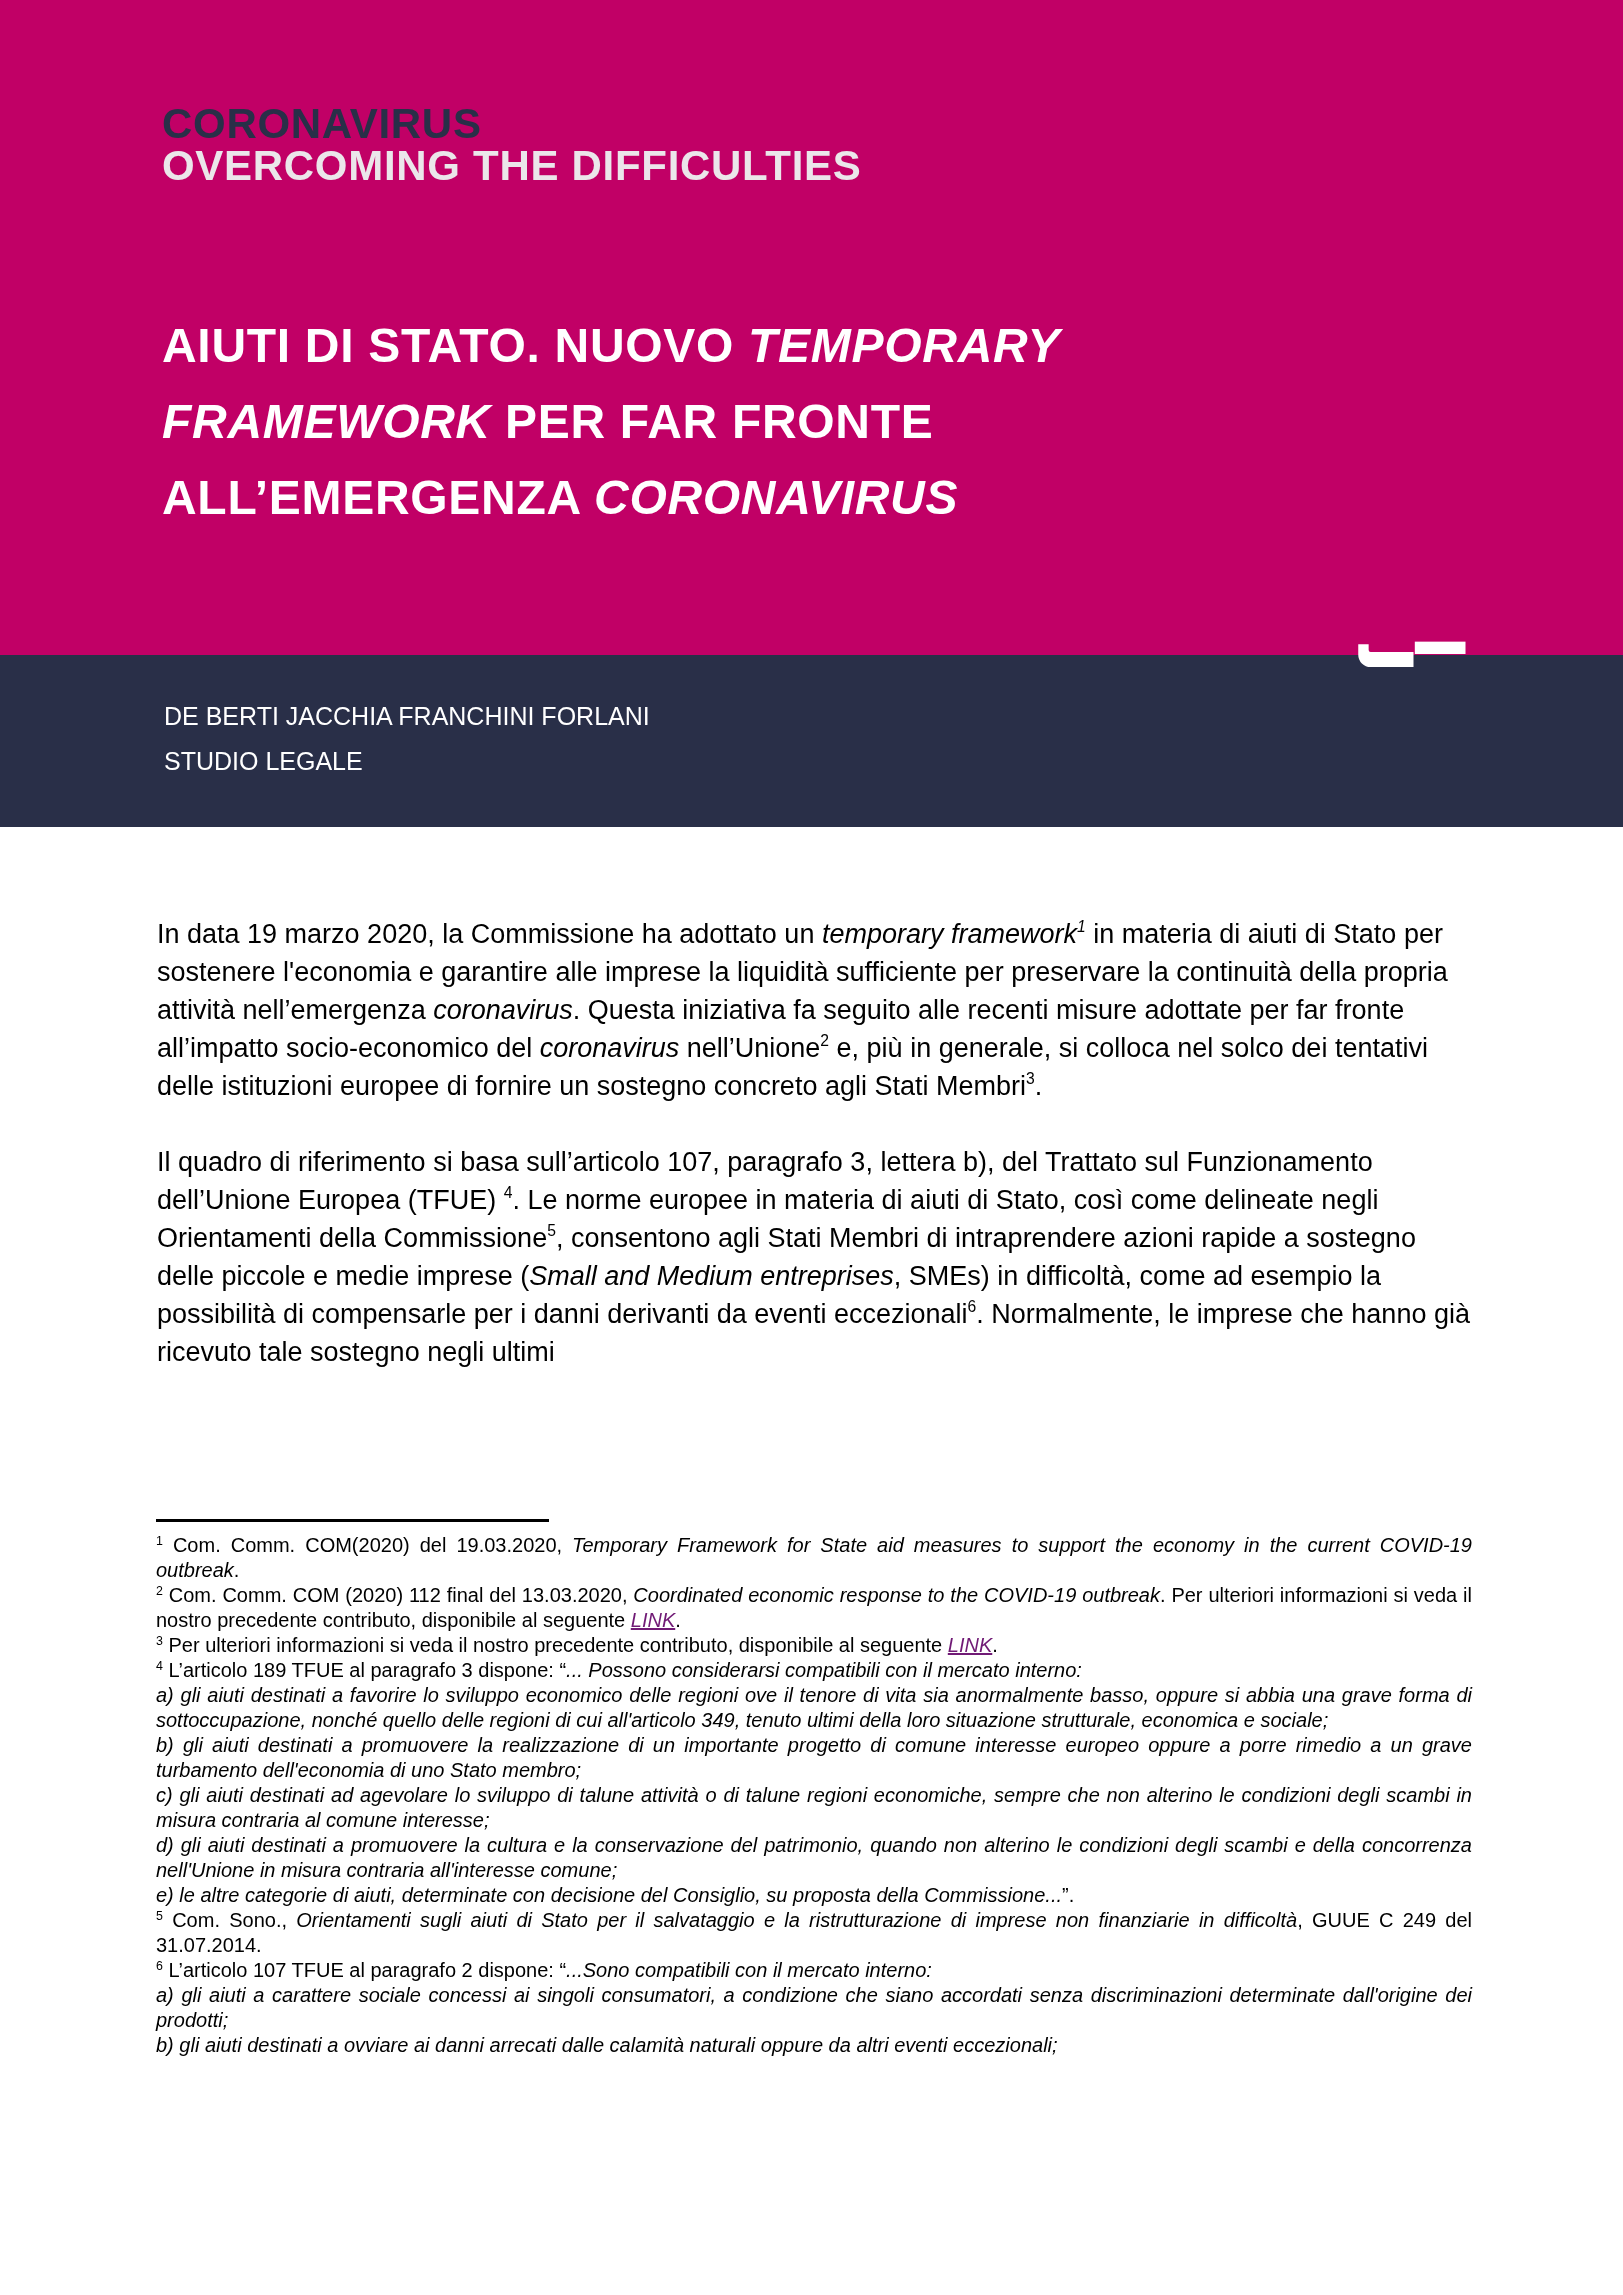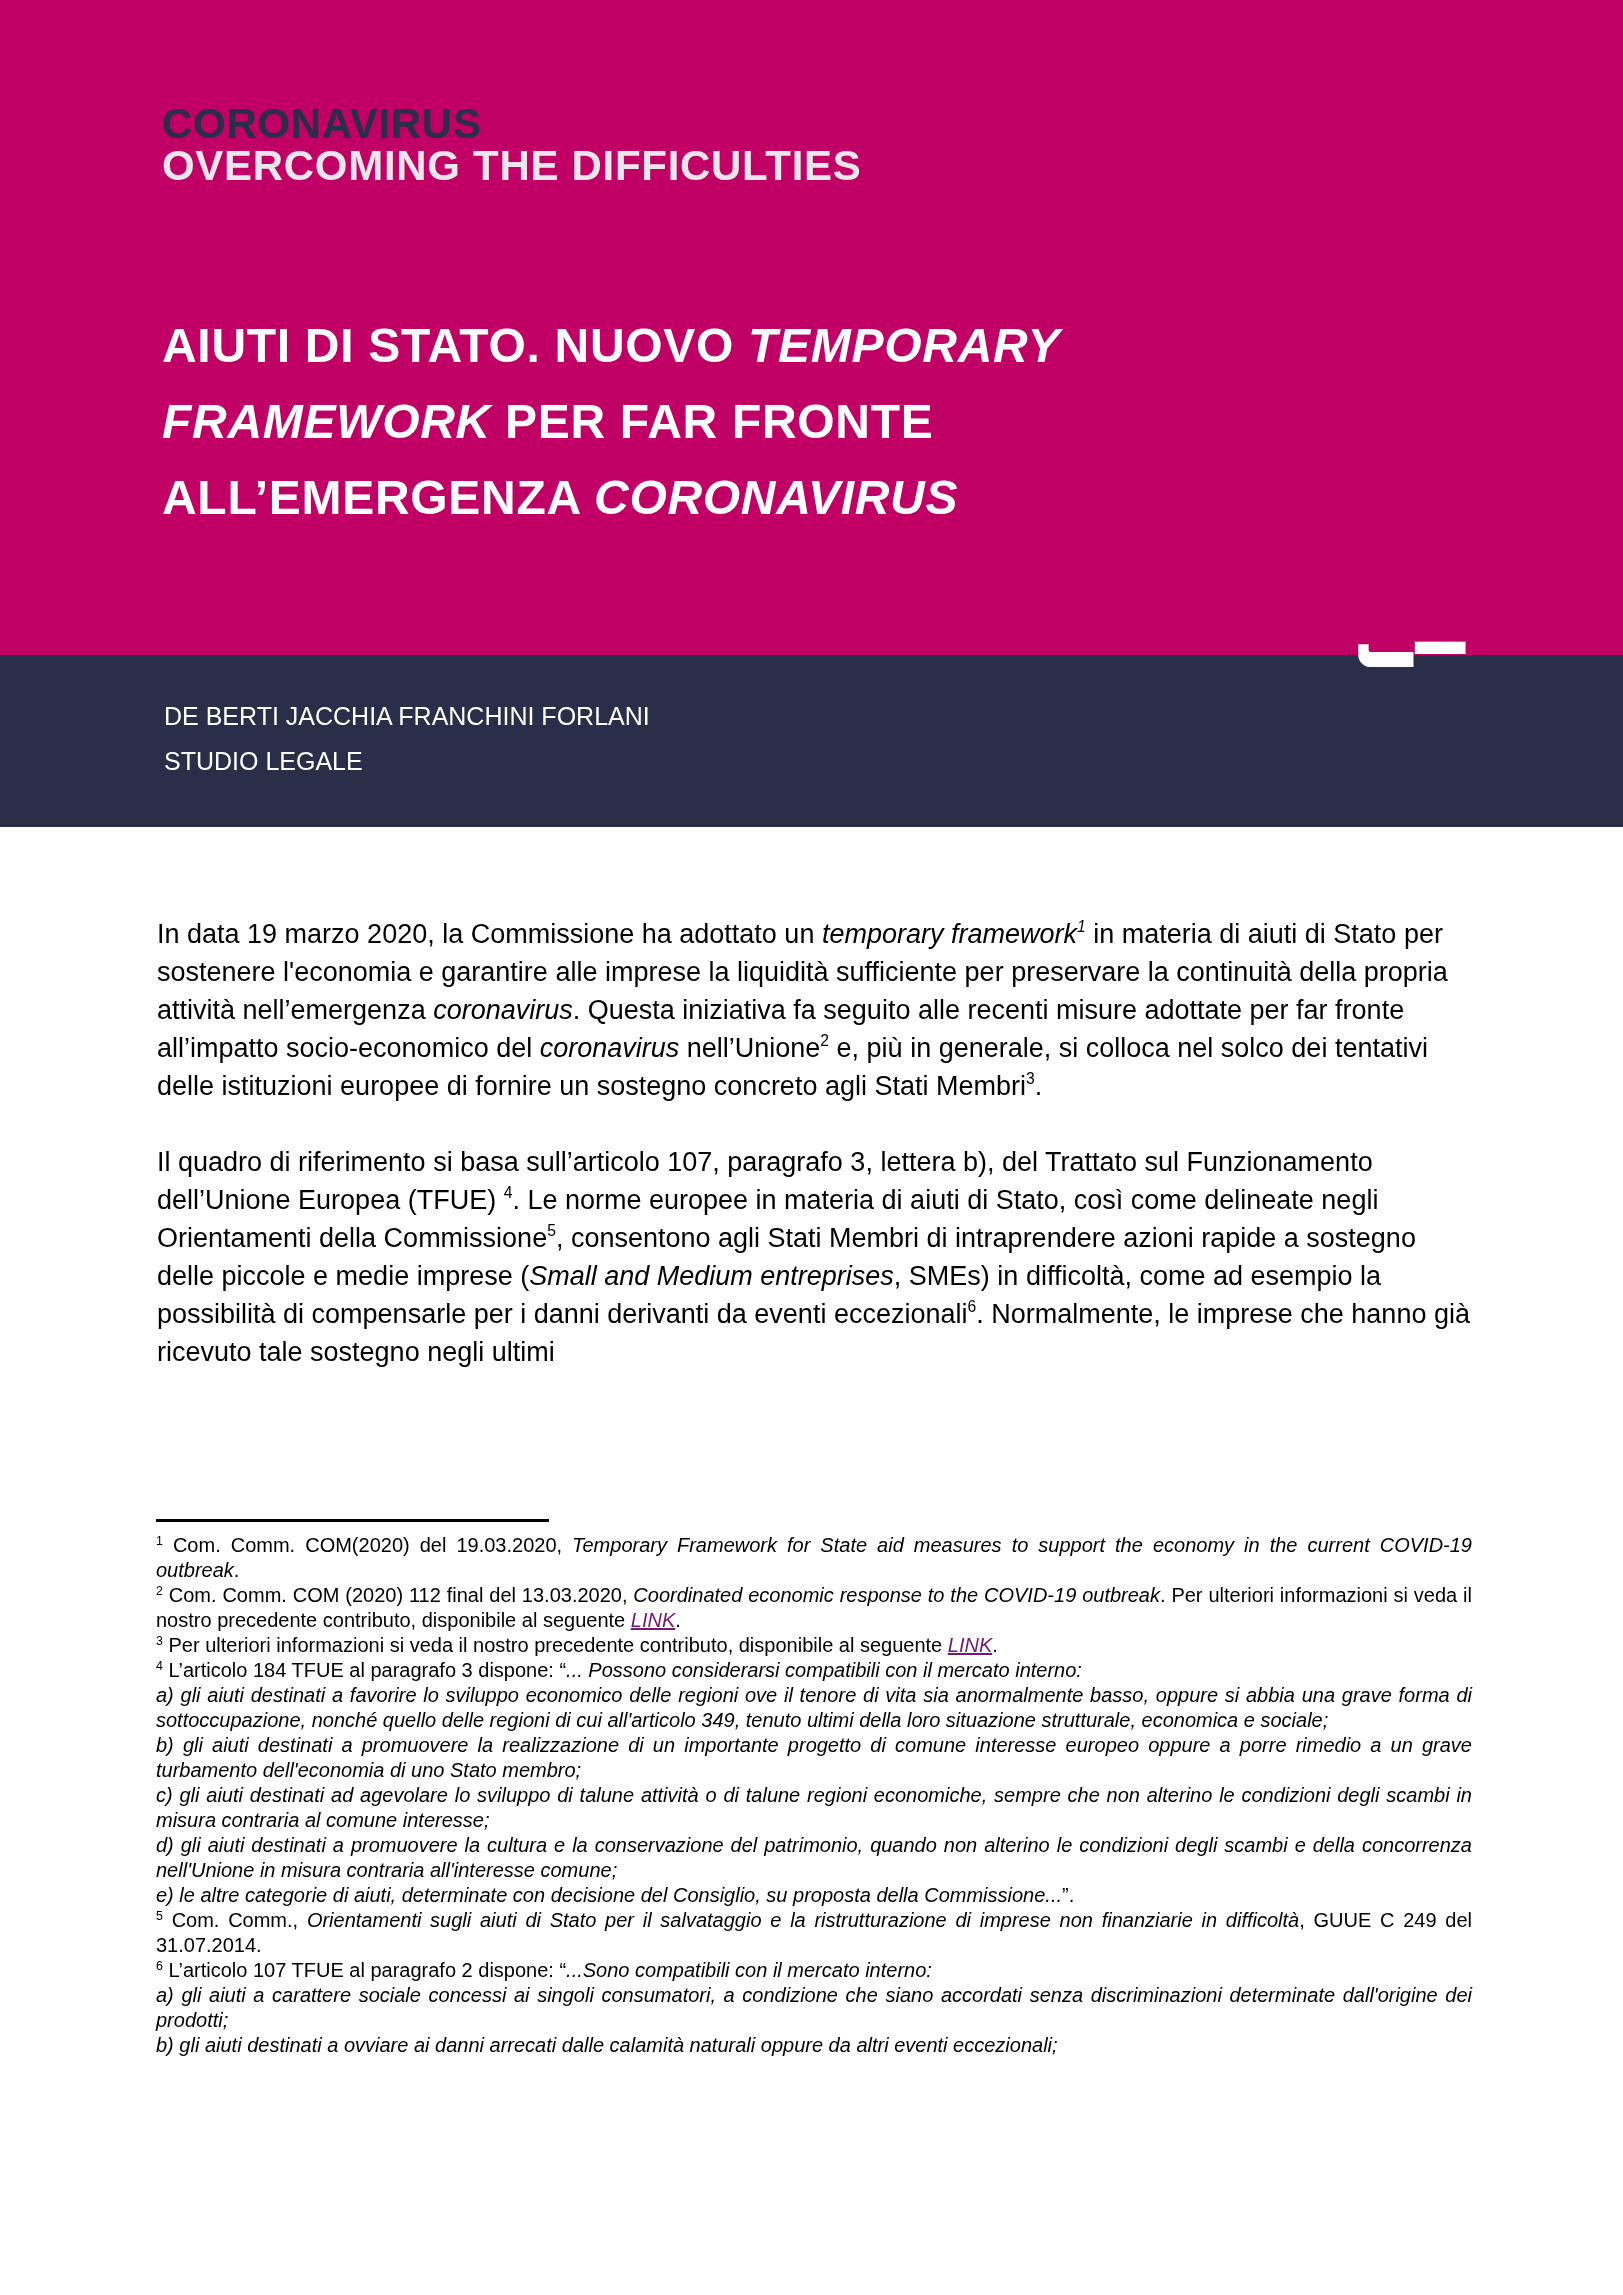--- a/index.html
+++ b/index.html
@@ -89,24 +89,24 @@
   <p><span>In data 19 marzo 2020, la Commissione ha adottato un </span><i>temporary framework</i><sup><i>1</i></sup><span> in materia di aiuti di Stato per sostenere l'economia e garantire alle imprese la liquidità sufficiente per preservare la continuità della propria attività nell’emergenza </span><i>coronavirus</i><span>. Questa iniziativa fa seguito alle recenti misure adottate per far fronte all’impatto socio-economico del </span><i>coronavirus</i><span> nell’Unione</span><sup>2</sup><span> e, più in generale, si colloca nel solco dei tentativi delle istituzioni europee di fornire un sostegno concreto agli Stati Membri</span><sup>3</sup><span>.</span></p>
   <p><span>Il quadro di riferimento si basa sull’articolo 107, paragrafo 3, lettera b), del Trattato sul Funzionamento dell’Unione Europea (TFUE) </span><sup>4</sup><span>. Le norme europee in materia di aiuti di Stato, così come delineate negli Orientamenti della Commissione</span><sup>5</sup><span>, consentono agli Stati Membri di intraprendere azioni rapide a sostegno delle piccole e medie imprese (</span><i>Small and Medium entreprises</i><span>, SMEs) in difficoltà, come ad esempio la possibilità di compensarle per i danni derivanti da eventi eccezionali</span><sup>6</sup><span>. Normalmente, le imprese che hanno già ricevuto tale sostegno negli ultimi</span></p>
 </div>
 
 <div class="fn-sep"></div>
 
 <div class="footnotes">
   <p class="fn"><sup>1</sup><span> Com. Comm. COM(2020) del 19.03.2020, </span><i>Temporary Framework for State aid measures to support the economy in the current COVID-19 outbreak</i><span>.</span></p>
   <p class="fn"><sup>2</sup><span> Com. Comm. COM (2020) 112 final del 13.03.2020, </span><i>Coordinated economic response to the COVID-19 outbreak</i><span>. Per ulteriori informazioni si veda il nostro precedente contributo, disponibile al seguente </span><a href="#">LINK</a><span>.</span></p>
   <p class="fn"><sup>3</sup><span> Per ulteriori informazioni si veda il nostro precedente contributo, disponibile al seguente </span><a href="#">LINK</a><span>.</span></p>
-  <p class="fn"><sup>4</sup><span> L’articolo 184 TFUE al paragrafo 3 dispone: “</span><i>... Possono considerarsi compatibili con il mercato interno:</i></p>
+  <p class="fn"><sup>4</sup><span> L’articolo 189 TFUE al paragrafo 3 dispone: “</span><i>... Possono considerarsi compatibili con il mercato interno:</i></p>
   <p class="quote-item">a) gli aiuti destinati a favorire lo sviluppo economico delle regioni ove il tenore di vita sia anormalmente basso, oppure si abbia una grave forma di sottoccupazione, nonché quello delle regioni di cui all'articolo 349, tenuto ultimi della loro situazione strutturale, economica e sociale;</p>
   <p class="quote-item">b) gli aiuti destinati a promuovere la realizzazione di un importante progetto di comune interesse europeo oppure a porre rimedio a un grave turbamento dell'economia di uno Stato membro;</p>
   <p class="quote-item">c) gli aiuti destinati ad agevolare lo sviluppo di talune attività o di talune regioni economiche, sempre che non alterino le condizioni degli scambi in misura contraria al comune interesse;</p>
   <p class="quote-item">d) gli aiuti destinati a promuovere la cultura e la conservazione del patrimonio, quando non alterino le condizioni degli scambi e della concorrenza nell'Unione in misura contraria all'interesse comune;</p>
   <p class="fn"><i>e) le altre categorie di aiuti, determinate con decisione del Consiglio, su proposta della Commissione...</i><span>”.</span></p>
-  <p class="fn"><sup>5</sup><span> Com. Comm., </span><i>Orientamenti sugli aiuti di Stato per il salvataggio e la ristrutturazione di imprese non finanziarie in difficoltà</i><span>, GUUE C 249 del 31.07.2014.</span></p>
+  <p class="fn"><sup>5</sup><span> Com. Sono., </span><i>Orientamenti sugli aiuti di Stato per il salvataggio e la ristrutturazione di imprese non finanziarie in difficoltà</i><span>, GUUE C 249 del 31.07.2014.</span></p>
   <p class="fn"><sup>6</sup><span> L’articolo 107 TFUE al paragrafo 2 dispone: “</span><i>...Sono compatibili con il mercato interno:</i></p>
   <p class="quote-item">a) gli aiuti a carattere sociale concessi ai singoli consumatori, a condizione che siano accordati senza discriminazioni determinate dall'origine dei prodotti;</p>
   <p class="quote-item" style="text-align:left;">b) gli aiuti destinati a ovviare ai danni arrecati dalle calamità naturali oppure da altri eventi eccezionali;</p>
 </div>
 
 
 </body></html>

